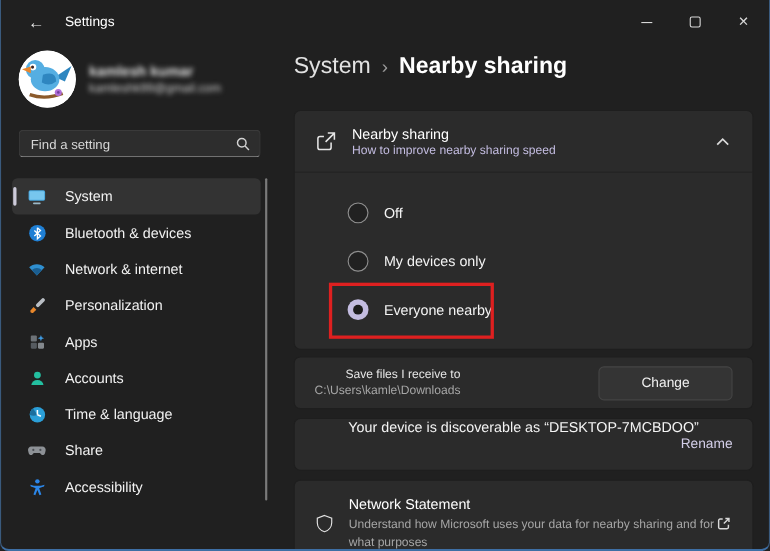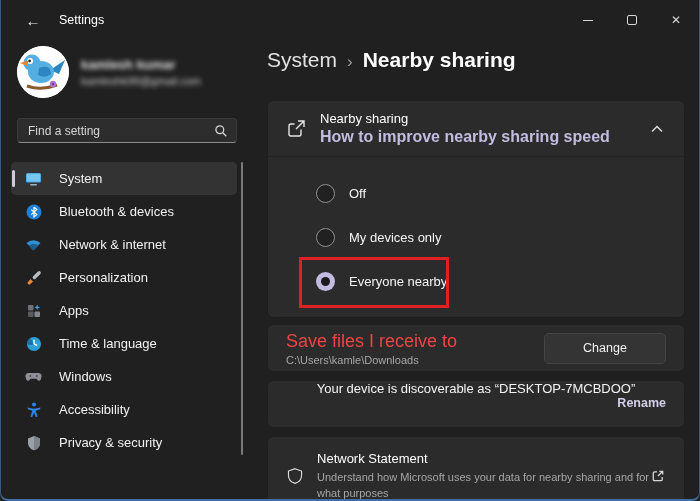--- a/index.html
+++ b/index.html
@@ -63,42 +63,42 @@
   .bc-sep { font-size:17px; color:#9a9a9a; margin:0 10px; }
   .bc-current { font-size:21px; font-weight:700; color:#ffffff; }
 
   .cards { margin-top:22px; }
   .card { background:#2b2b2b; border:1px solid #1e1e1e; border-radius:6px; }
 
   .expander-header { height:55px; display:flex; align-items:center; padding:0 18px; }
   .exp-text { margin-left:13px; }
   .exp-title { font-size:13px; color:#ffffff; }
   .exp-desc { font-size:11px; color:#a6a6a6; margin-top:2px; }
-  .exp-link { font-size:16px; font-weight:700; color:#c3bce0; margin-top:2px; cursor:pointer; }
+  .exp-link { font-size:11px; font-weight:400; color:#c3bce0; margin-top:2px; cursor:pointer; }
   .chevron { margin-left:auto; display:flex; align-items:center; }
 
   .expander-body { border-top:1px solid #232323; padding:14px 0 14px 48px; }
   .radio-row { height:44px; display:flex; align-items:center; cursor:pointer; }
   .radio { width:19px; height:19px; border-radius:50%; border:1px solid #909090; background:#212121; flex:0 0 19px; }
   .radio.selected { border:none; background:#c3bce0; position:relative; }
   .radio.selected::after { content:""; position:absolute; left:5px; top:5px; width:9px; height:9px;
     border-radius:50%; background:#1c1c1c; }
   .radio-label { margin-left:14px; font-size:13px; color:#f4f4f4; }
 
   .row-card { display:flex; align-items:center; padding:0 18px; }
   .card-save { margin-top:6px; height:48px; }
-  .save-title { font-size:18px; color:#ef4444; }
+  .save-title { font-size:11px; color:#e5e5e5;margin-left:28px; }
   .save-path { font-size:11px; color:#a6a6a6; margin-top:2px; }
   .change-btn { margin-left:auto; width:122px; height:31px; background:#343434;
     border:1px solid #444444; border-radius:5px; color:#f0f0f0; font-size:12.5px;
     font-family:"Liberation Sans", sans-serif; cursor:pointer; }
 
   .card-disc { margin-top:8px; height:48px;flex-direction:column; }
   .disc-text { font-size:13px; color:#f4f4f4; }
-  .rename-link { margin-left:auto; font-size:12.5px; color:#d3cee8; cursor:pointer;font-weight:bold; }
+  .rename-link { margin-left:auto; font-size:12.5px; color:#d3cee8; cursor:pointer; }
 
   .card-privacy { margin-top:8px; height:80px; }
   .priv-text { margin-left:13px; max-width:340px; }
   .priv-title { font-size:13px; color:#ffffff; }
   .priv-desc { font-size:11px; color:#a6a6a6; margin-top:3px; line-height:1.5; }
   .ext-link { margin-left:auto; cursor:pointer; display:flex; align-items:center; }
 
   
   .annotation-box { position:absolute; left:298px; top:257px; width:150px; height:51px;
     border:3px solid #de2020; pointer-events:none; }
@@ -204,55 +204,55 @@
               <rect x="2" y="8.5" width="5.5" height="5.5" rx="1" fill="#565b60"></rect>
               <rect x="8.5" y="8.5" width="5.5" height="5.5" rx="1" fill="#83888d"></rect>
               <path d="M11.2 1.5 L12 3.6 L14.1 4.4 L12 5.2 L11.2 7.3 L10.4 5.2 L8.3 4.4 L10.4 3.6 Z" fill="#3f9ae0"></path>
             </svg>
         </span>
         <span class="nlabel">Apps</span>
       </div>
       <div class="nav-item">
         <span class="nicon">
           <svg width="16" height="16" viewBox="0 0 16 16">
+              <circle cx="8" cy="5" r="3.1" fill="#23bfa0"></circle>
+              <path d="M2.5 14 a5.5 4.6 0 0 1 11 0 Z" fill="#23bfa0"></path>
+            </svg>
+        </span>
+        <span class="nlabel">Accounts</span>
+      </div>
+      <div class="nav-item">
+        <span class="nicon">
+          <svg width="16" height="16" viewBox="0 0 16 16">
               <circle cx="8" cy="8" r="7" fill="#2b9fd8"></circle>
               <path d="M8 8 A7 7 0 0 1 1 8 A7 7 0 0 1 4 2.3 Z" fill="#1c6f9e"></path>
               <line x1="8" y1="8" x2="8" y2="3.8" stroke="#ffffff" stroke-width="1.4"></line>
               <line x1="8" y1="8" x2="11.2" y2="9.4" stroke="#ffffff" stroke-width="1.4"></line>
             </svg>
         </span>
         <span class="nlabel">Time &amp; language</span>
       </div>
       <div class="nav-item">
         <span class="nicon">
           <svg width="17" height="17" viewBox="0 0 17 17">
               <path d="M3.5 5 h10 a3 3 0 0 1 3 3.5 l-.6 2.6 a2 2 0 0 1 -3.4 1 l-1.2 -1.3 h-5.6 l-1.2 1.3 a2 2 0 0 1 -3.4 -1 L.5 8.5 A3 3 0 0 1 3.5 5 Z" fill="#8d9196"></path>
               <circle cx="5.3" cy="8" r="1" fill="#4b4f54"></circle>
               <circle cx="11.7" cy="8" r="1" fill="#4b4f54"></circle>
             </svg>
         </span>
-        <span class="nlabel">Windows</span>
+        <span class="nlabel">Share</span>
       </div>
       <div class="nav-item">
         <span class="nicon">
           <svg width="16" height="16" viewBox="0 0 16 16">
               <circle cx="8" cy="2.6" r="2" fill="#2b86e8"></circle>
               <path d="M1.5 5.6 Q8 7.8 14.5 5.6 L14 7.2 Q10.5 8.4 9.6 8.8 L11.6 14.6 L9.9 15.2 L8 10.4 L6.1 15.2 L4.4 14.6 L6.4 8.8 Q5.5 8.4 2 7.2 Z" fill="#2b86e8"></path>
             </svg>
         </span>
         <span class="nlabel">Accessibility</span>
-      </div>
-      <div class="nav-item">
-        <span class="nicon">
-          <svg width="16" height="16" viewBox="0 0 16 16">
-              <path d="M8 1 L14 3.4 V8 C14 11.6 11.5 14.2 8 15.2 C4.5 14.2 2 11.6 2 8 V3.4 Z" fill="#9aa0a6"></path>
-              <path d="M8 1 L14 3.4 V8 C14 11.6 11.5 14.2 8 15.2 Z" fill="#7e848a"></path>
-            </svg>
-        </span>
-        <span class="nlabel">Privacy &amp; security</span>
       </div>
     </div>
 
     <div class="side-scrollbar"></div>
   </div>
 
   <div class="content">
     <div class="breadcrumb">
       <span class="bc-parent">System</span>
       <span class="bc-sep">›</span>

